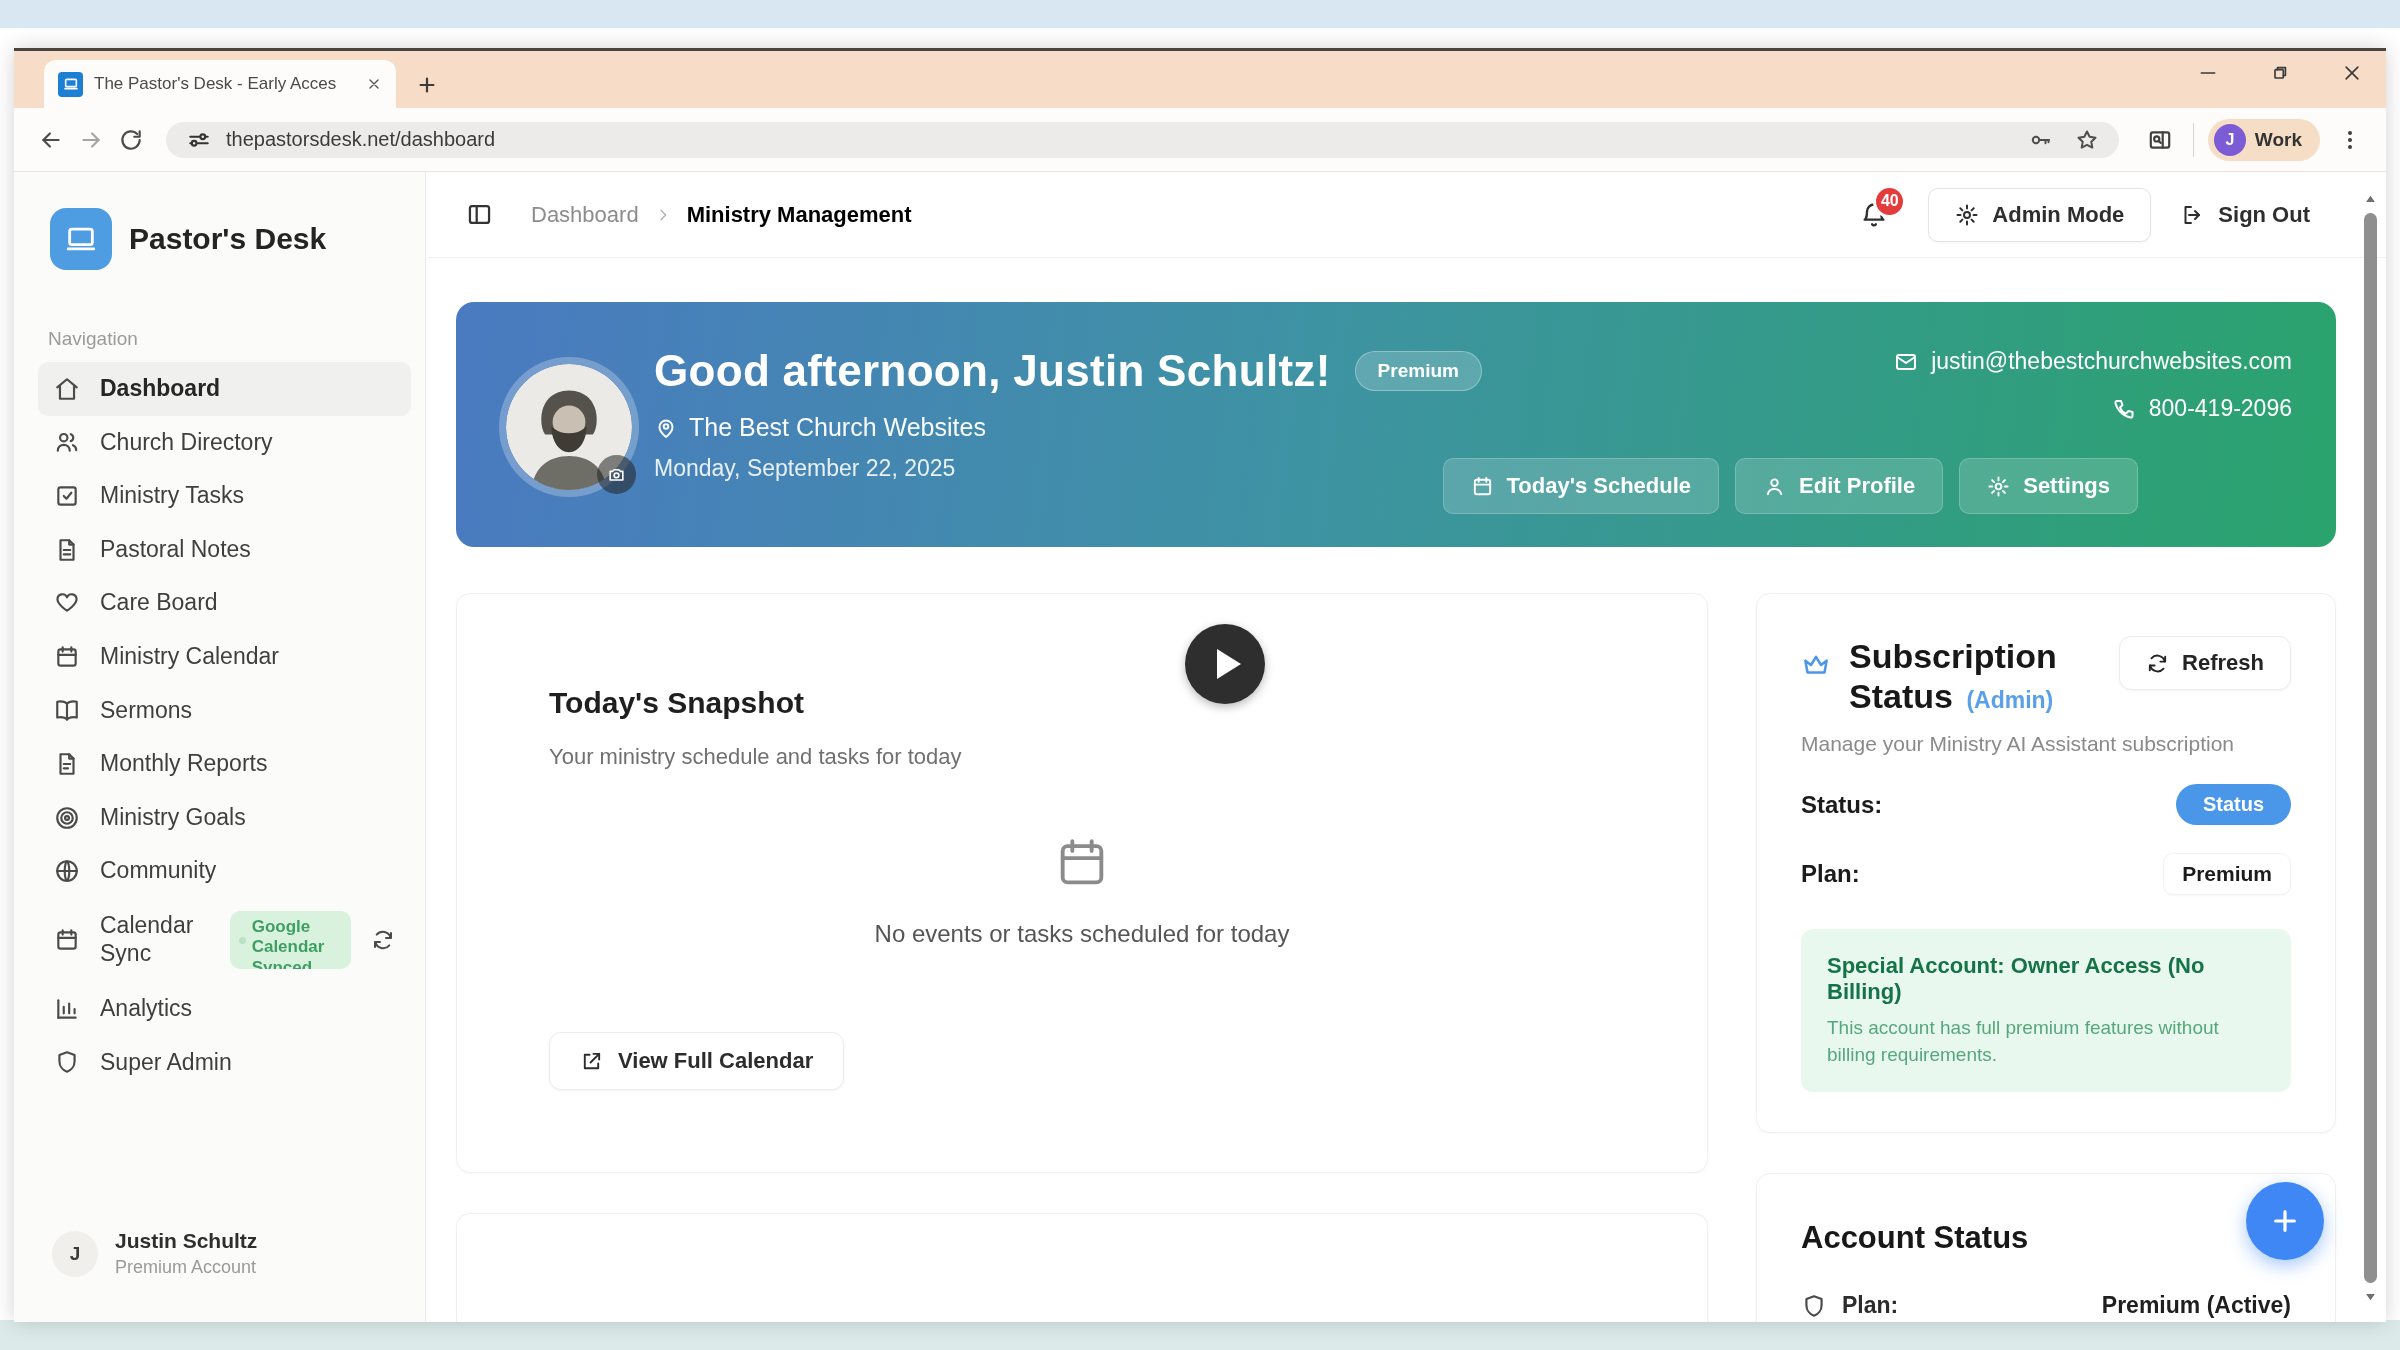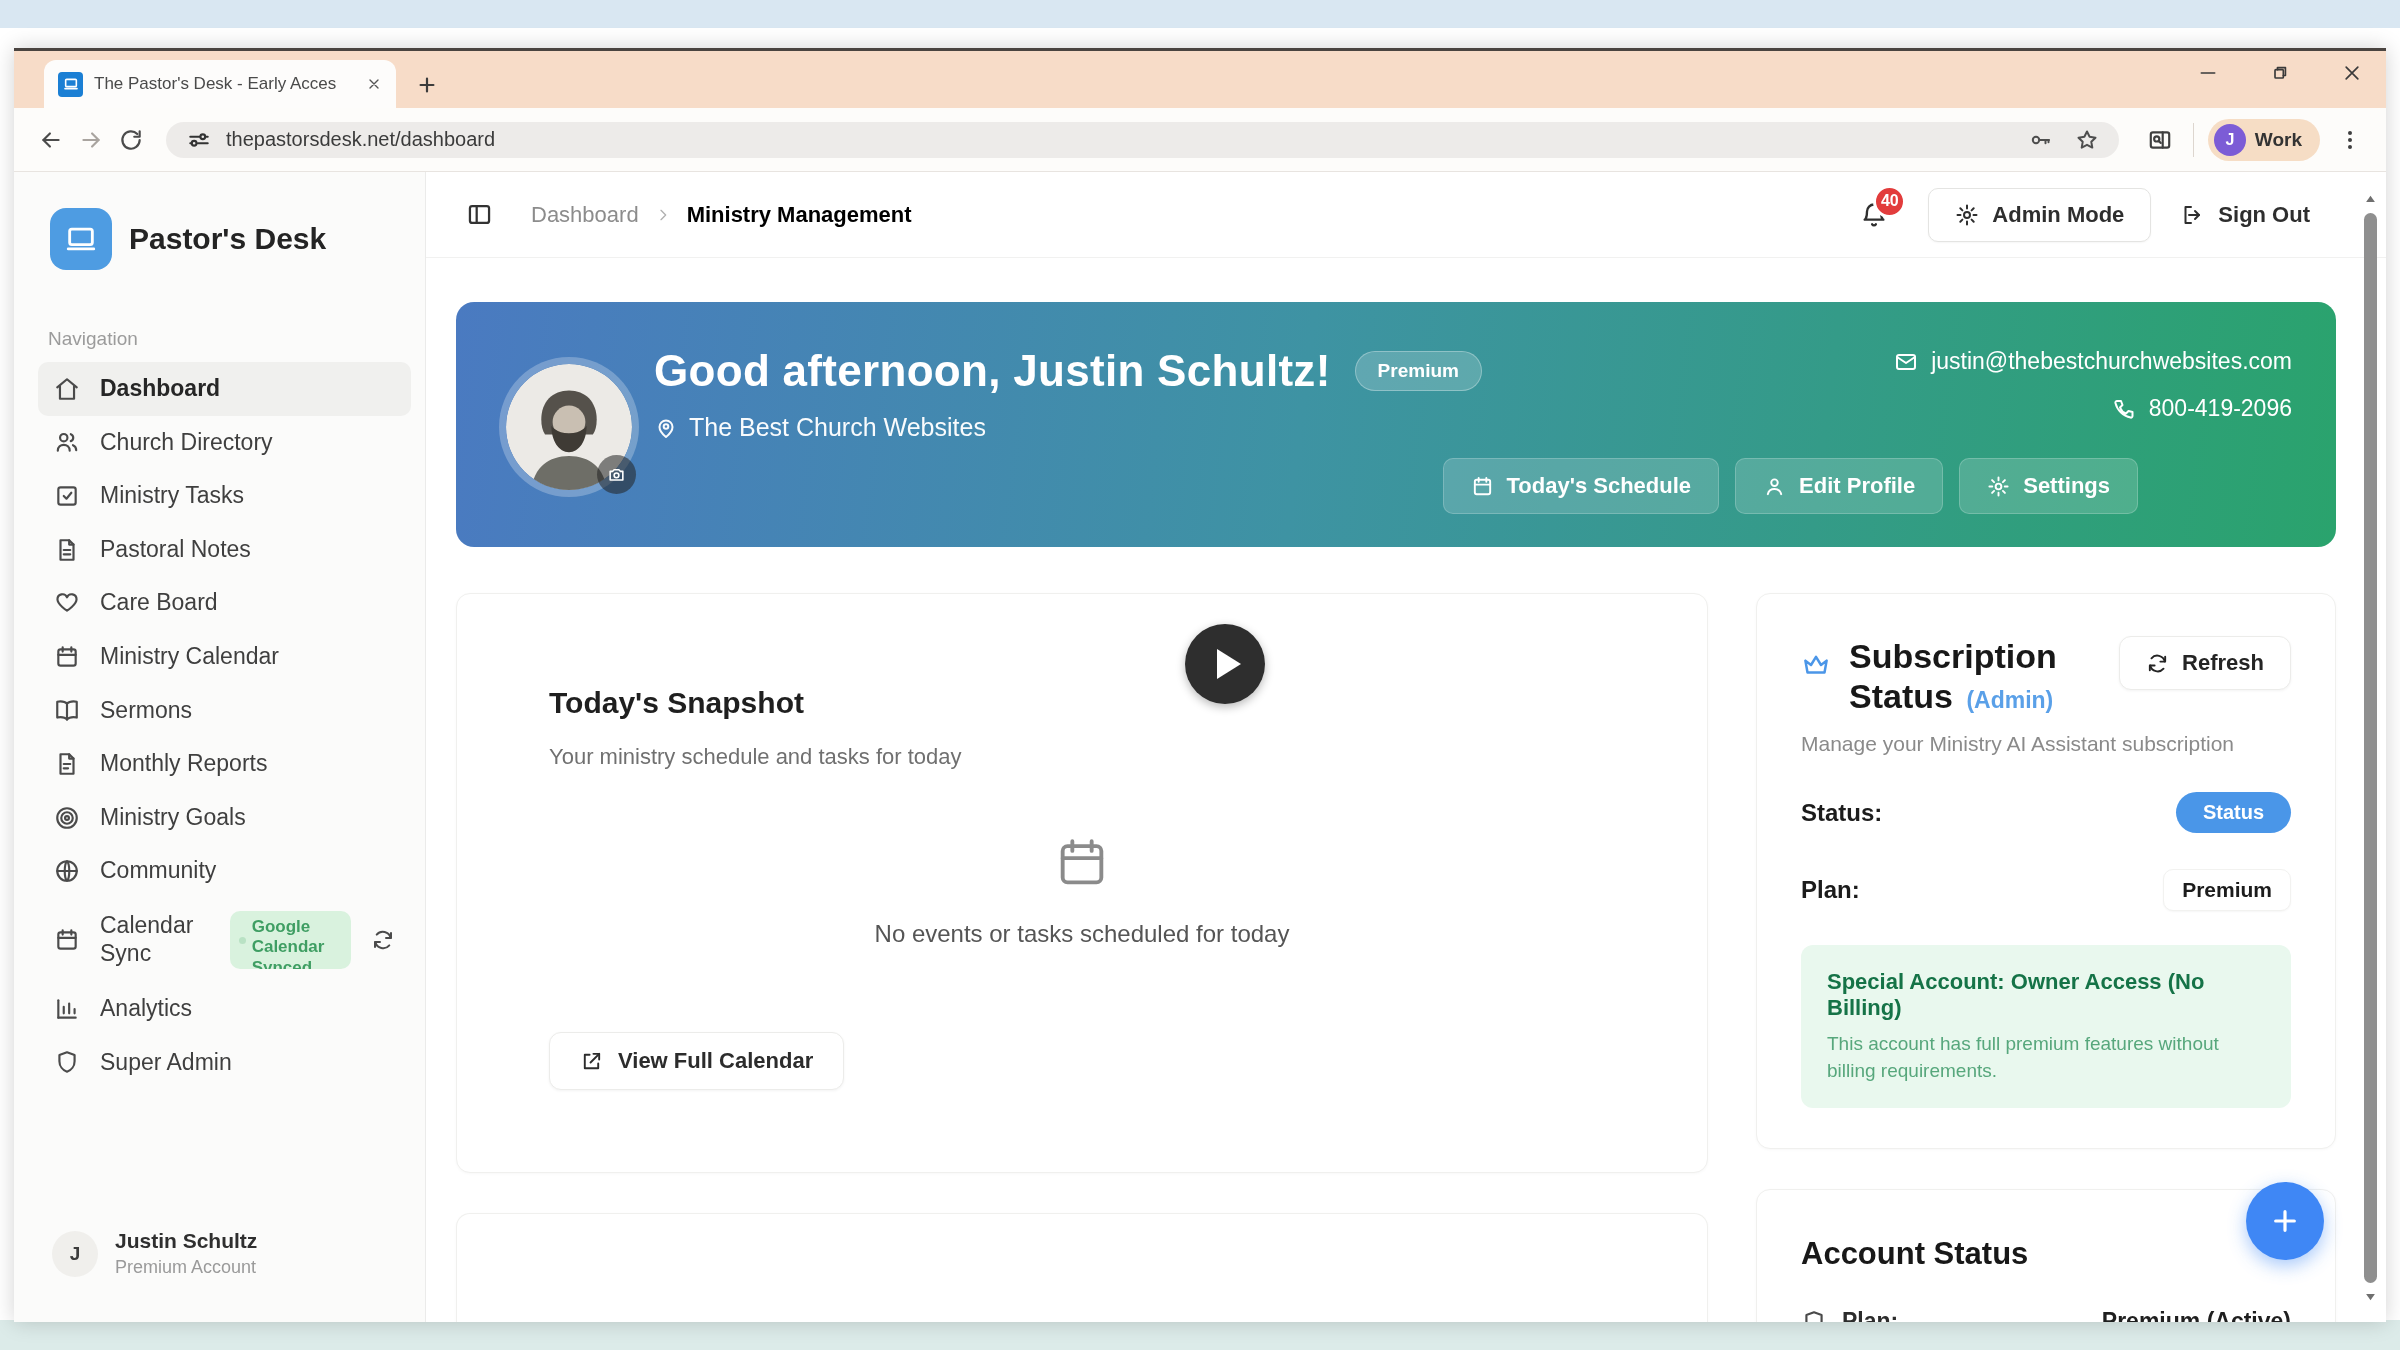--- a/index.html
+++ b/index.html
@@ -126,21 +126,21 @@
 
   .subscription-card { padding:42px 44px 40px; }
   .sub-header { display:flex; align-items:flex-start; }
   .crown-wrap { color:#4b96e8; margin-top:14px; }
   .crown-wrap svg { width:30px; height:30px; }
   .sub-title { margin-left:18px; width:310px; font-size:34px; font-weight:800; color:#181818; line-height:1.18; }
   .admin-tag { font-size:23px; font-weight:600; color:#5aa0e8; margin-left:4px; }
   .refresh-btn { margin-left:auto; height:54px; padding:0 26px; display:flex; align-items:center; gap:13px; background:#fff; border:1px solid #ececea; border-radius:12px; font-size:22px; font-weight:700; color:#242424; box-shadow:0 1px 3px rgba(0,0,0,.05); }
   .refresh-btn svg { width:23px; height:23px; }
   .sub-subtitle { margin-top:16px; font-size:21px; color:#8a8a8a; }
-  .sub-row { display:flex; align-items:center; margin-top:36px; }
+  .sub-row { display:flex; align-items:center; margin-top:28px; }
   .sub-row-label { font-size:24px; font-weight:700; color:#1c1c1c; }
   .active-pill { margin-left:auto; background:#4a96e8; color:#fff; font-size:20px; font-weight:700; padding:9px 27px; border-radius:999px; }
   .plan-badge { margin-left:auto; font-size:21px; font-weight:700; color:#1c1c1c; background:#fff; border:1px solid #f2f2f0; border-radius:10px; padding:8px 18px; box-shadow:0 1px 2px rgba(0,0,0,.04); }
   .notice { margin-top:34px; background:#e9f8ee; border-radius:12px; padding:24px 26px; }
   .notice-title { font-size:22px; font-weight:700; color:#157347; }
   .notice-body { margin-top:10px; font-size:19px; color:#57a77c; line-height:1.4; }
 
   .account-card { padding:46px 44px; height:220px; }
   .account-title { font-size:31px; font-weight:800; color:#181818; }
   .account-row { display:flex; align-items:center; gap:15px; margin-top:36px; }
@@ -465,20 +465,21 @@
               <span class="greeting">Good afternoon, Justin Schultz!</span>
               <span class="premium-pill">Premium</span>
             </div>
             <div class="loc-row">
               <svg class="ic" viewBox="0 0 24 24">
                   <path d="M12 21s-6.5-5.2-6.5-10a6.5 6.5 0 0 1 13 0C18.5 15.8 12 21 12 21z"></path>
                   <circle cx="12" cy="10.5" r="2.3"></circle>
                 </svg>
               <span>The Best Church Websites</span>
             </div>
+            <div class="date-row">Monday, September 22, 2025</div>
           </div>
           <div class="banner-contact">
             <span class="contact-line">
               <svg class="ic" viewBox="0 0 24 24">
                   <rect x="3" y="5" width="18" height="14" rx="2"></rect>
                   <path d="M3 7l9 6 9-6"></path>
                 </svg>
               <span>justin@thebestchurchwebsites.com</span>
             </span>
             <span class="contact-line">

